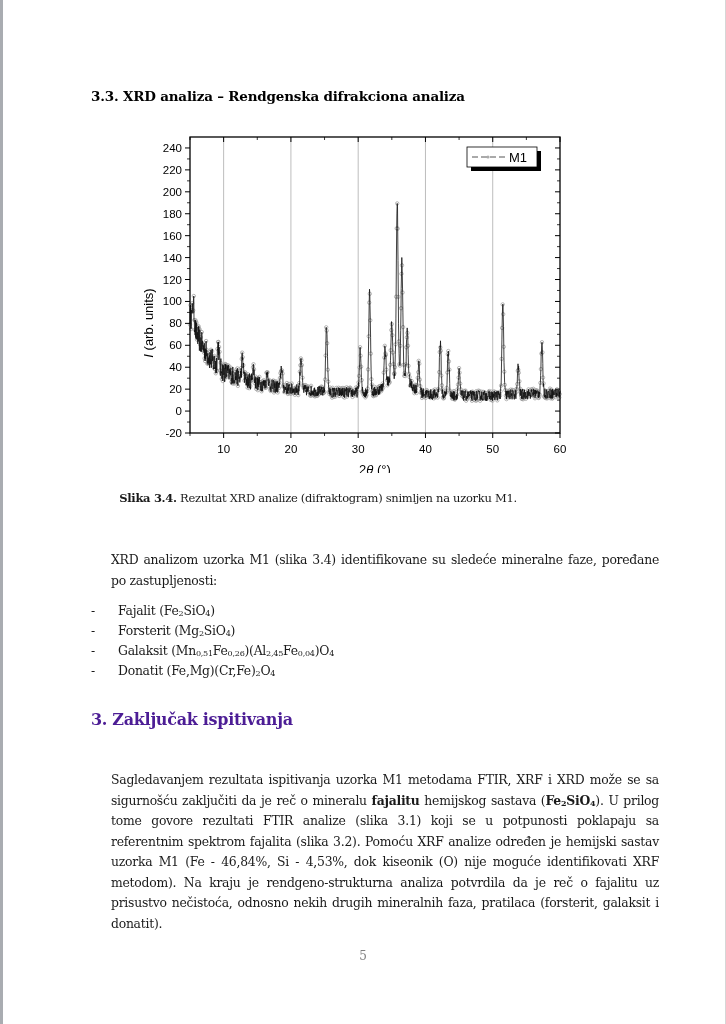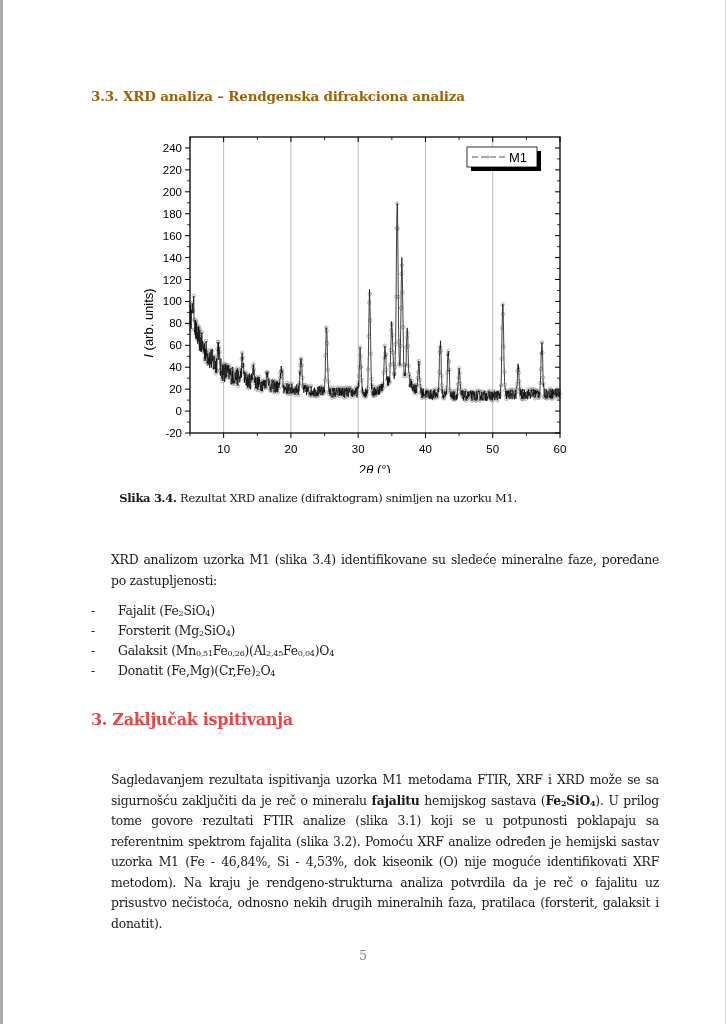--- a/index.html
+++ b/index.html
@@ -7,26 +7,26 @@
     width: 726px; height: 1024px; position: relative; overflow: hidden;
     background: #ffffff;
     font-family: "DejaVu Serif", "Liberation Serif", serif;
     color: #1a1a1a;
   }
   .page-edge-left { position: absolute; left: 0; top: 0; width: 3px; height: 1024px; background: #a9acb1; }
   .page-edge-right { position: absolute; right: 0; top: 0; width: 1px; height: 1024px; background: #d6d6d6; }
   .h2 {
     position: absolute; left: 91px; top: 88px;
     font-family: "DejaVu Serif", serif; font-weight: bold; font-size: 13.5px;
-    color: #a16207; letter-spacing: -0.2px;
+    color: #000000; letter-spacing: -0.2px;
   }
   .h1 {
     position: absolute; left: 91px; top: 710px;
     font-family: "DejaVu Serif", serif; font-weight: bold; font-size: 16px;
-    color: #ef4444; letter-spacing: -0.3px;
+    color: #4c1d95; letter-spacing: -0.3px;
   }
   #chart { position: absolute; left: 120px; top: 128px; }
   .caption {
     position: absolute; left: 0; width: 636px; top: 491px; text-align: center;
     font-size: 11.5px; letter-spacing: -0.3px;
   }
   .caption b { font-weight: bold; }
   .para {
     position: absolute; left: 91px; width: 548px;
     font-size: 12.4px; line-height: 20.5px; letter-spacing: -0.25px;

